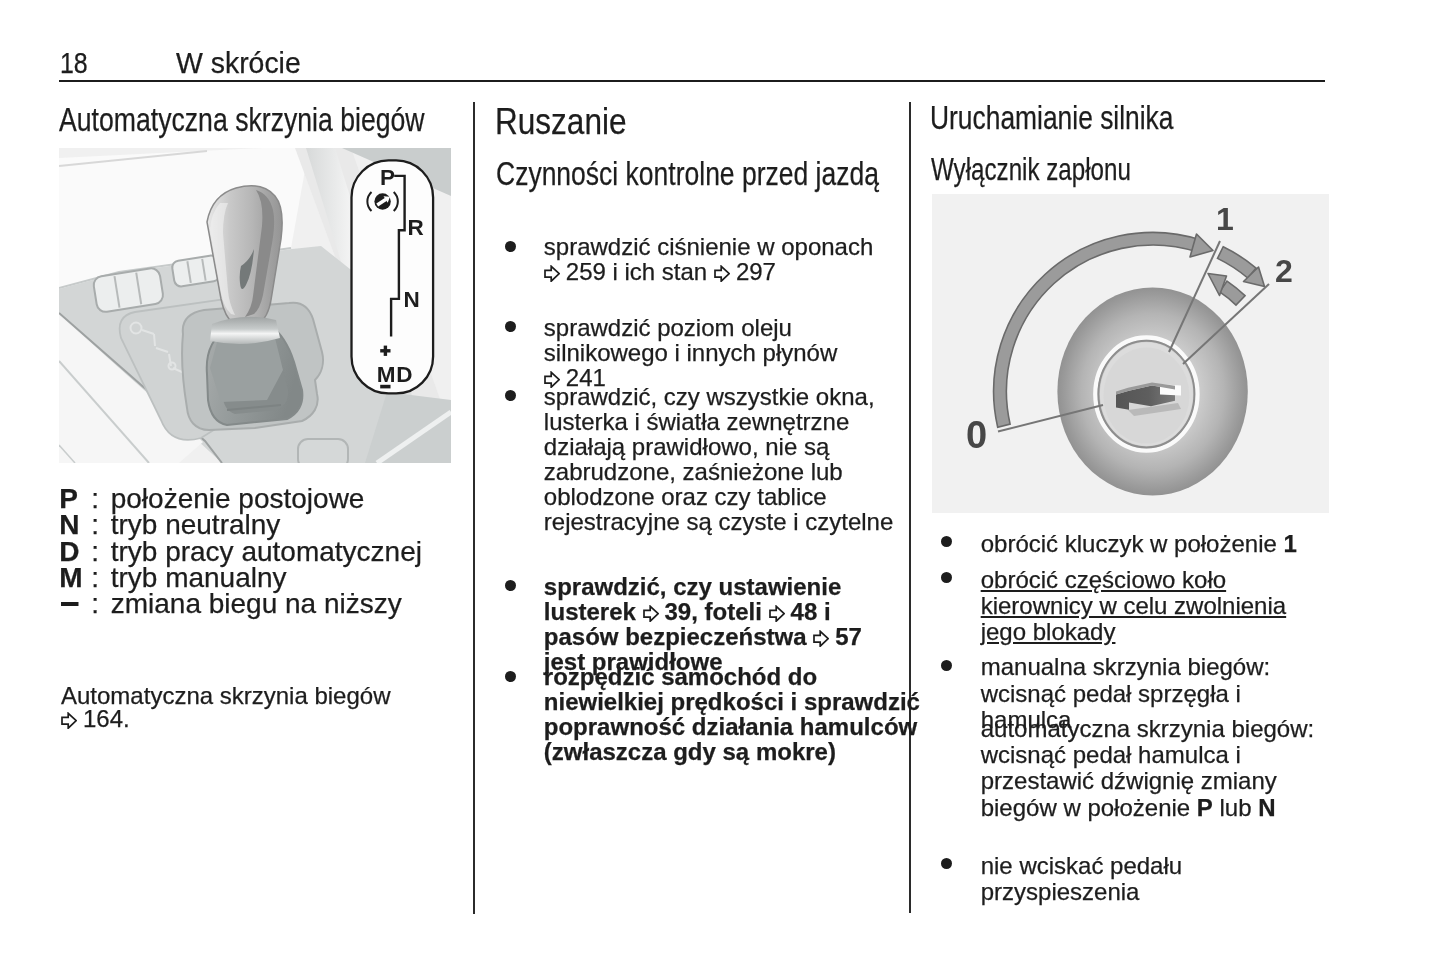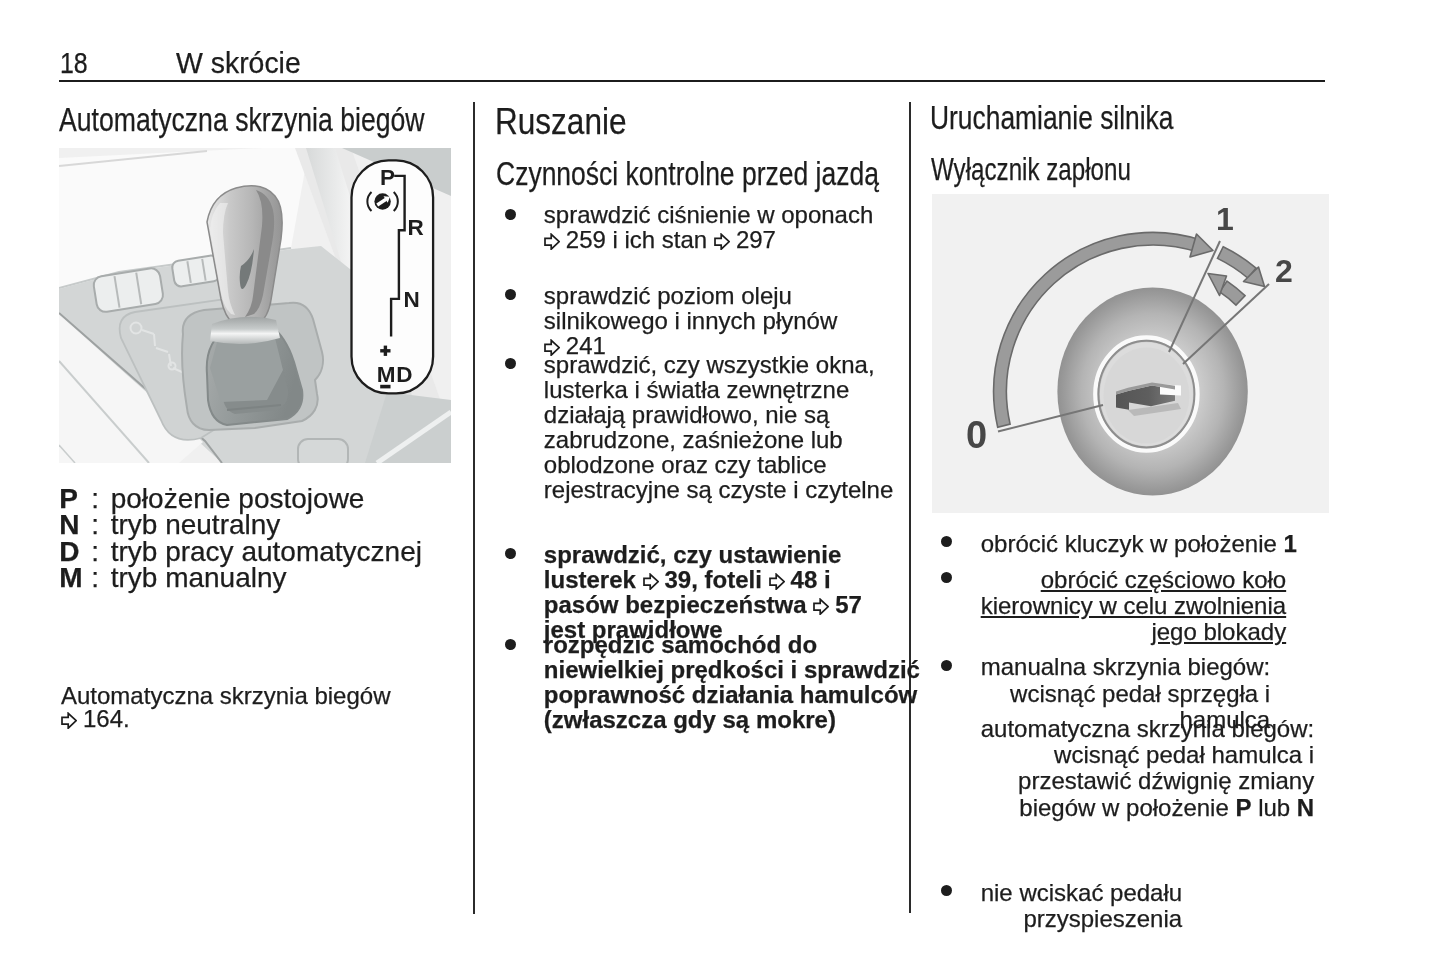--- a/index.html
+++ b/index.html
@@ -2,23 +2,23 @@
 <html><head>
 <meta charset="utf-8">
 <style>
   html,body{margin:0;padding:0;}
   body{width:1445px;height:965px;position:relative;background:#fff;
        font-family:"Liberation Sans",sans-serif;color:#1d1d1d;overflow:hidden;-webkit-text-stroke:0.25px #1d1d1d;}
   .abs{position:absolute;}
   .hd{line-height:1;white-space:nowrap;transform-origin:0 0;}
   .li{position:absolute;font-size:24px;white-space:nowrap;}
   .li .dot{position:absolute;left:6.5px;width:11px;height:11px;border-radius:50%;background:#1d1d1d;}
-  .mid .li{line-height:25px;padding-left:45.8px;}
+  .mid .li{line-height:25px;padding-left:45.8px;margin-top:32px;}
   .mid .li .dot{top:6.3px;}
-  .rt .li{line-height:26.2px;padding-left:46.7px;text-align:right;}
+  .rt .li{line-height:26.2px;padding-left:46.7px;}
   .rt .li .dot{top:5.3px;}
   b{font-weight:bold;}
   .sep{position:absolute;width:2px;background:#2b2b2b;}
   .row .g{display:inline-block;width:32px;font-weight:bold;}
   .row .c{display:inline-block;width:19.4px;}
 </style>
 </head>
 <body>
 
   <div class="abs hd" style="left:60px;top:49.4px;font-size:29px;transform:scaleX(0.86);">18</div>
@@ -137,20 +137,23 @@
 
 <rect x="321.2" y="236.8" width="10.3" height="3.6" fill="#1d1d1d"></rect>
 </svg>
   </div>
 
   <div class="abs" style="left:59.3px;top:486.1px;line-height:26.3px;font-size:28px;white-space:nowrap;">
     <div class="row"><span class="g">P</span><span class="c">:</span>położenie postojowe</div>
     <div class="row"><span class="g">N</span><span class="c">:</span>tryb neutralny</div>
     <div class="row"><span class="g">D</span><span class="c">:</span>tryb pracy automatycznej</div>
     <div class="row"><span class="g">M</span><span class="c">:</span>tryb manualny</div>
+    <div class="row"><span class="g"><svg width="17.5" height="4.4" viewBox="0 0 17.5 4.4" style="vertical-align:7.3px;margin-left:2.2px;">
+          <rect width="17.5" height="4.4" fill="#1c1c1c"></rect>
+        </svg></span><span class="c">:</span>zmiana biegu na niższy</div>
   </div>
   <div class="abs" style="left:61px;top:683.6px;line-height:23.8px;font-size:24px;white-space:nowrap;">
     Automatyczna skrzynia biegów<br>
     <svg class="ar" width="16" height="17.5" viewBox="0 0 16 17.5" style="vertical-align:-2px;margin-right:6px;">
       <path d="M1 5.3 H7.2 V1.3 L15.2 8.7 L7.2 16.2 V12.2 H1 Z" fill="#fff" stroke="#1c1c1c" stroke-width="1.7"></path>
     </svg>164.
   </div>
 
   <div class="abs hd" style="left:494.6px;top:103.9px;font-size:36px;transform:scaleX(0.876);">Ruszanie</div>
   <div class="abs hd" style="left:496px;top:156.9px;font-size:33.5px;transform:scaleX(0.791);">Czynności kontrolne przed jazdą</div>
@@ -227,14 +230,14 @@
  <text x="34" y="253.5" font-size="38px" textLength="24.5">0</text>
 </g>
 </svg>
   </div>
 
   <div class="rt">
     <div class="li" style="left:934px;top:531.0px;"><span class="dot"></span>obrócić kluczyk w położenie <b>1</b></div>
     <div class="li" style="left:934px;top:566.9px;text-decoration:underline;"><span class="dot"></span>obrócić częściowo koło<br>kierownicy w celu zwolnienia<br>jego blokady</div>
     <div class="li" style="left:934px;top:654.3px;"><span class="dot"></span>manualna skrzynia biegów:<br>wcisnąć pedał sprzęgła i<br>hamulca</div>
     <div class="li" style="left:934px;top:716px;">automatyczna skrzynia biegów:<br>wcisnąć pedał hamulca i<br>przestawić dźwignię zmiany<br>biegów w położenie <b>P</b> lub <b>N</b></div>
-    <div class="li" style="left:934px;top:880px;"><span class="dot"></span>nie wciskać pedału<br>przyspieszenia</div>
+    <div class="li" style="left:934px;top:853px;"><span class="dot"></span>nie wciskać pedału<br>przyspieszenia</div>
   </div>
 
 </body></html>

